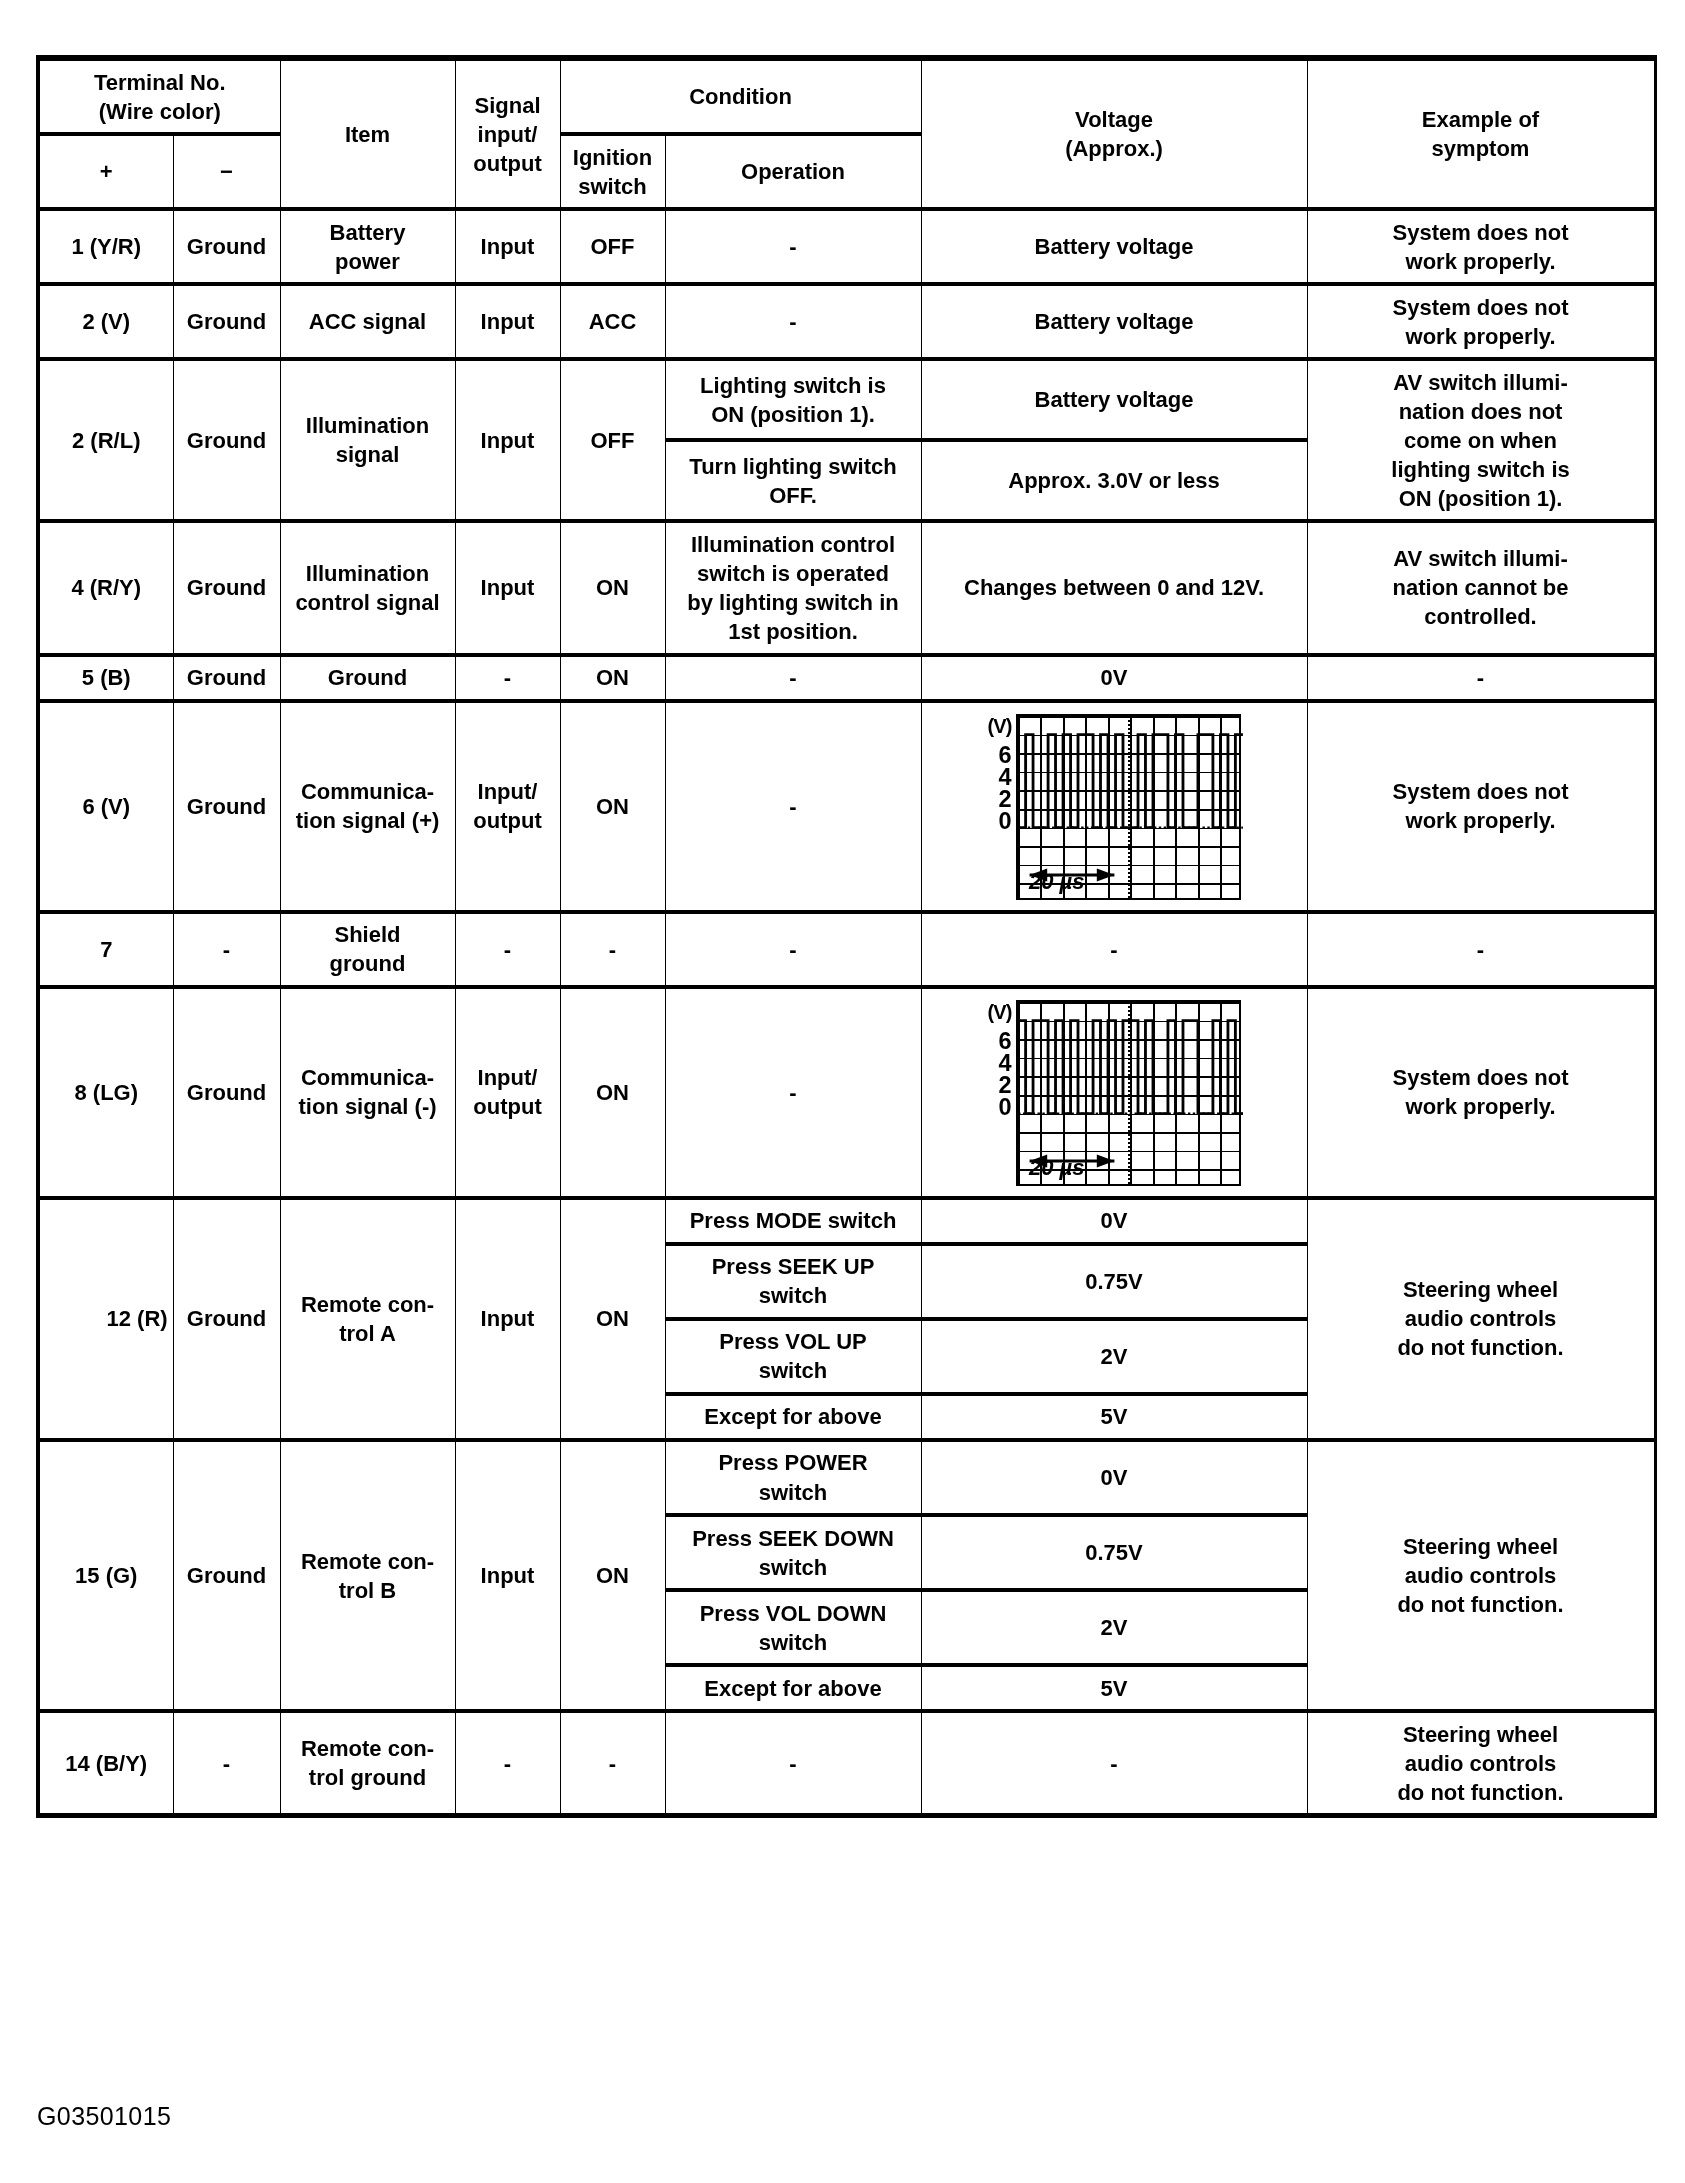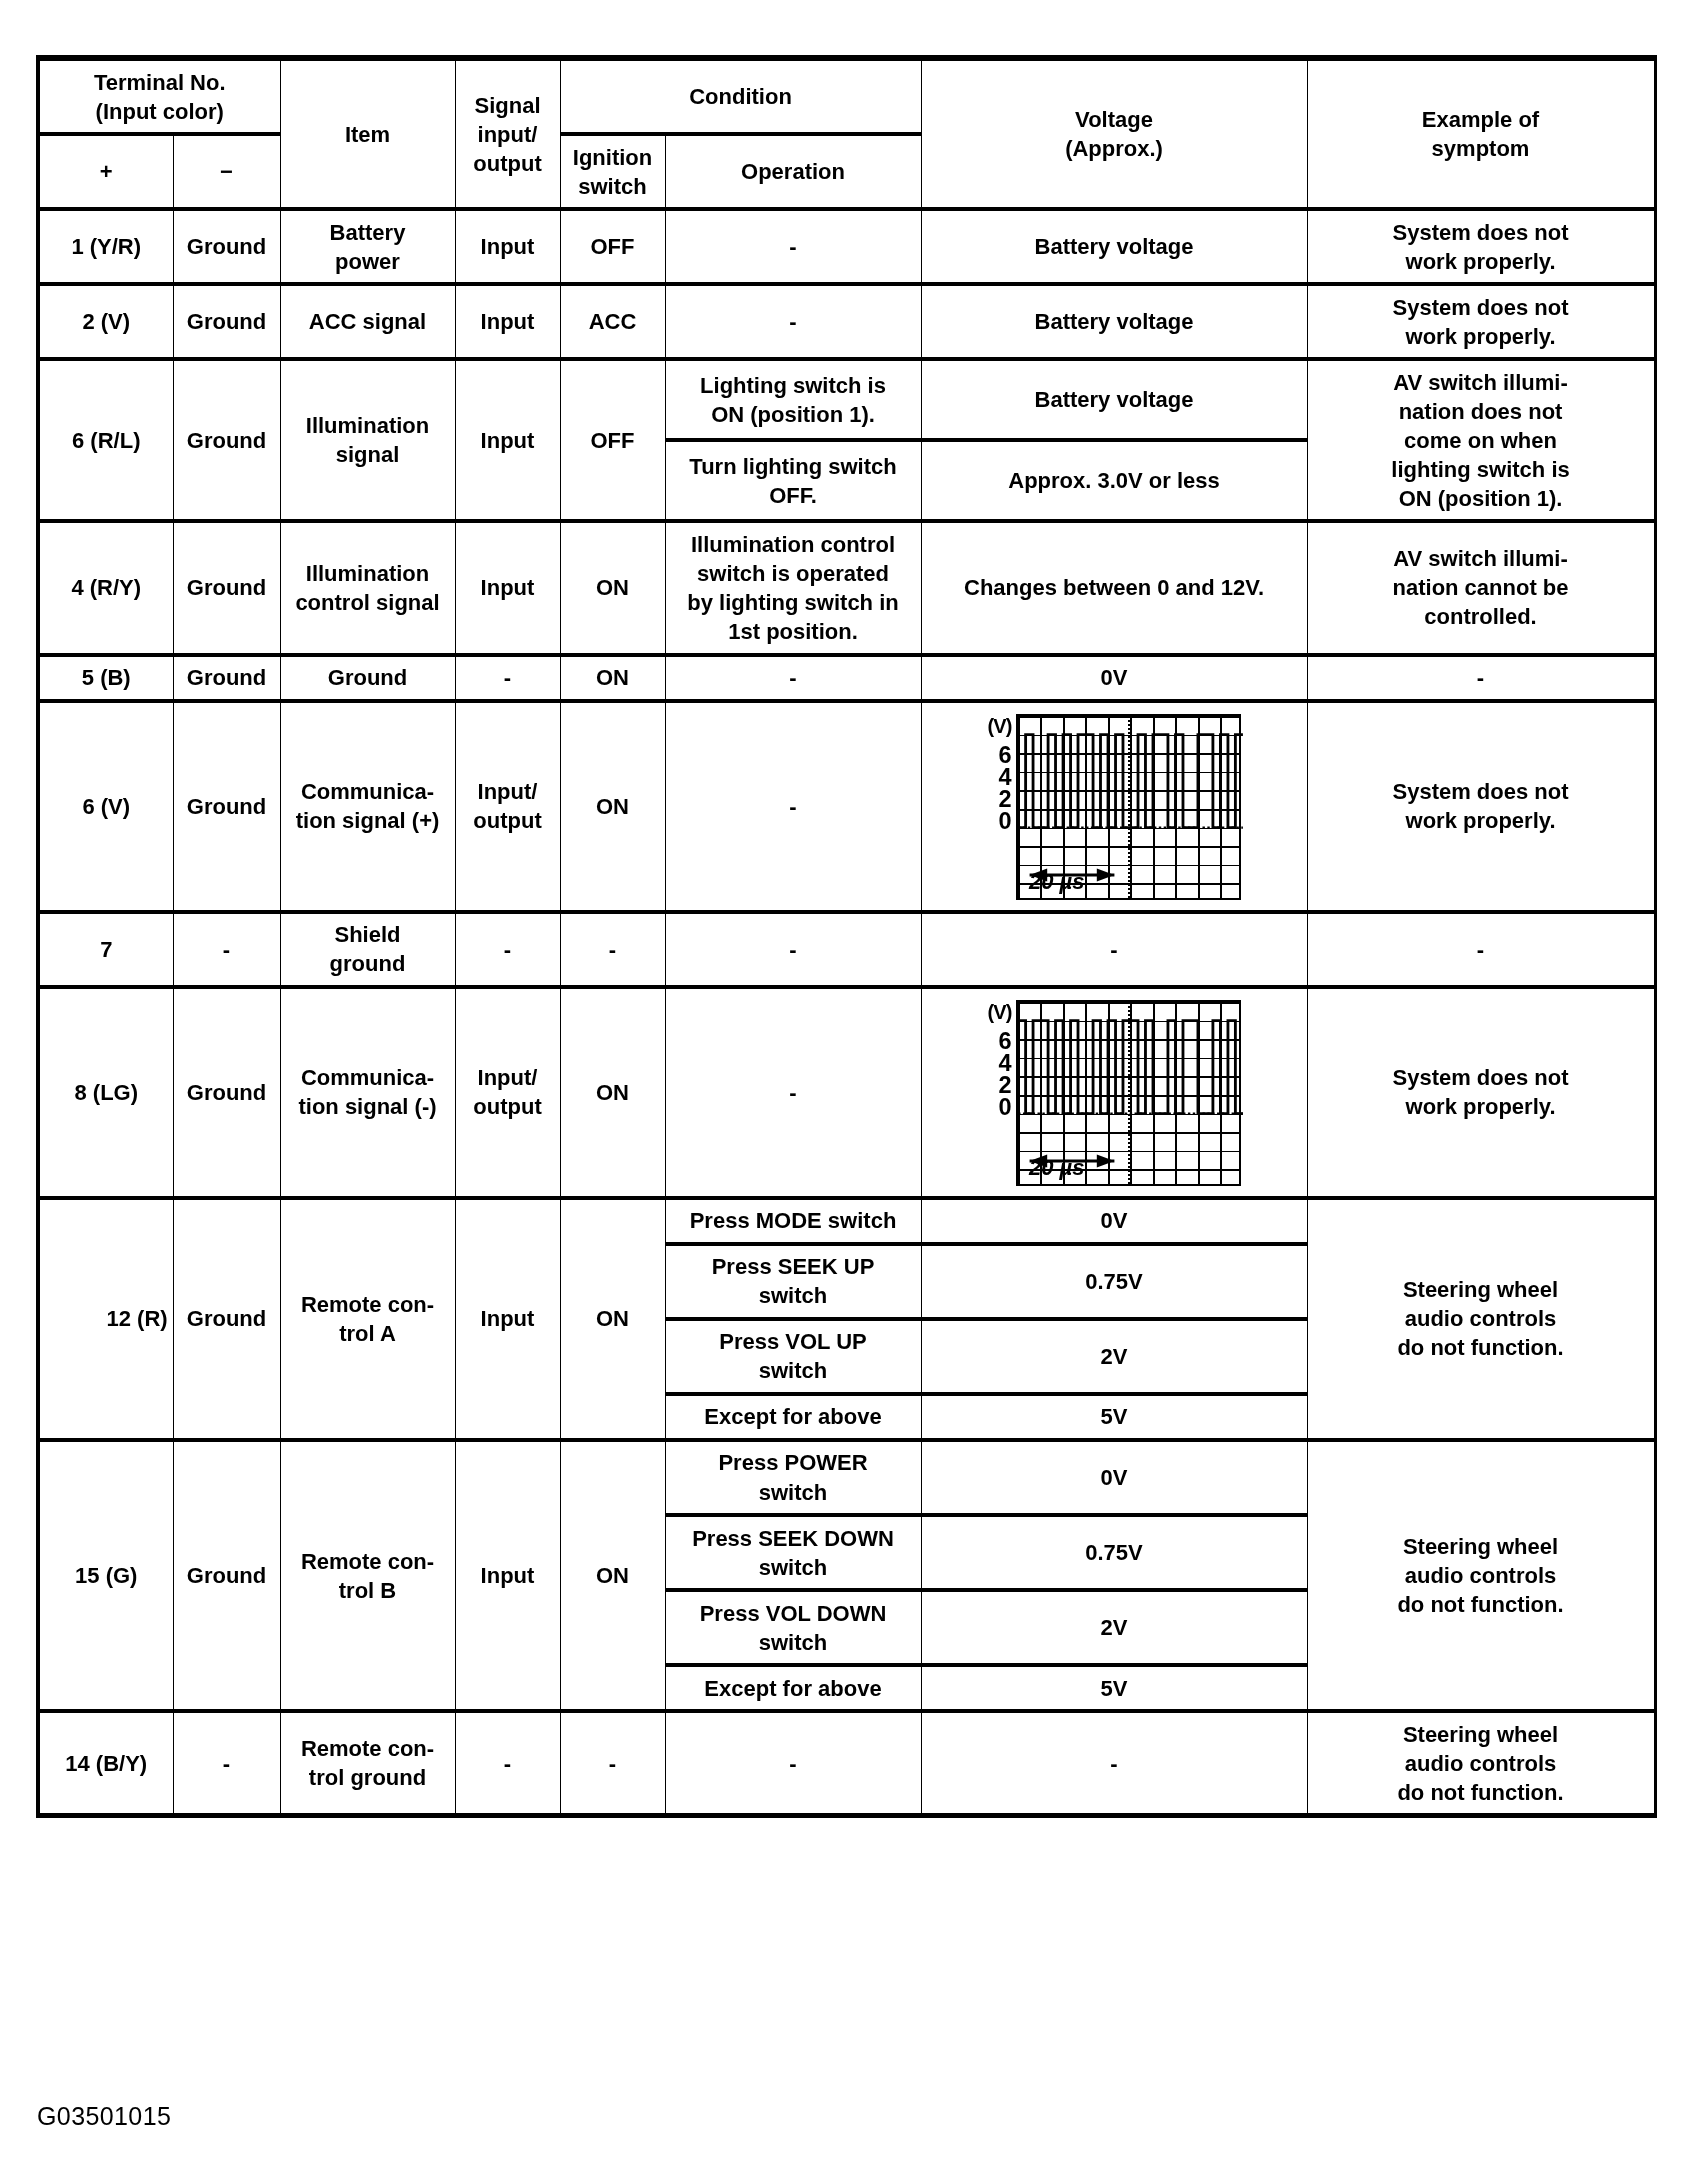--- a/index.html
+++ b/index.html
@@ -139,21 +139,21 @@
     <col style="width:105px">
     <col style="width:256px">
     <col style="width:386px">
     <col style="width:348px">
   </colgroup>
 
   <thead>
     <tr>
       <th colspan="2" rowspan="1" class="hv-top hv-left thin-bottom" style="border-bottom:1.6px solid #000;">
         <div>Terminal No.</div>
-        <div>(Input color)</div>
+        <div>(Wire color)</div>
       </th>
       <th rowspan="3" class="hv-top">Item</th>
       <th rowspan="3" class="hv-top">
         <div>Signal</div>
         <div>input/</div>
         <div>output</div>
       </th>
       <th colspan="2" class="hv-top" style="border-bottom:4.9px solid #000;">Condition</th>
       <th rowspan="3" class="hv-top">
         <div>Voltage</div>
@@ -191,21 +191,21 @@
           <td class="hv-left" style="border-top:4.9px solid #000;">2 (V)</td>
           <td style="border-top:4.9px solid #000;">Ground</td>
           <td style="border-top:4.9px solid #000;">ACC signal</td>
           <td style="border-top:4.9px solid #000;">Input</td>
           <td style="border-top:4.9px solid #000;">ACC</td>
           <td style="border-top:4.9px solid #000;">-</td>
           <td style="border-top:4.9px solid #000;">Battery voltage</td>
           <td class="hv-right" style="border-top:4.9px solid #000;">System does not<br>work properly.</td>
         </tr>
         <tr>
-          <td rowspan="2" class="hv-left" style="border-top:4.9px solid #000;">6 (R/L)</td>
+          <td rowspan="2" class="hv-left" style="border-top:4.9px solid #000;">2 (R/L)</td>
           <td rowspan="2" style="border-top:4.9px solid #000;">Ground</td>
           <td rowspan="2" style="border-top:4.9px solid #000;">Illumination<br>signal</td>
           <td rowspan="2" style="border-top:4.9px solid #000;">Input</td>
           <td rowspan="2" style="border-top:4.9px solid #000;">OFF</td>
           <td style="border-top:4.9px solid #000;">Lighting switch is<br>ON (position 1).</td>
           <td style="border-top:4.9px solid #000;">Battery voltage</td>
           <td rowspan="2" class="hv-right" style="border-top:4.9px solid #000;">AV switch illumi-<br>nation does not<br>come on when<br>lighting switch is<br>ON (position 1).</td>
         </tr>
         <tr>
           <td style="border-top:4px solid #000;">Turn lighting switch<br>OFF.</td>

